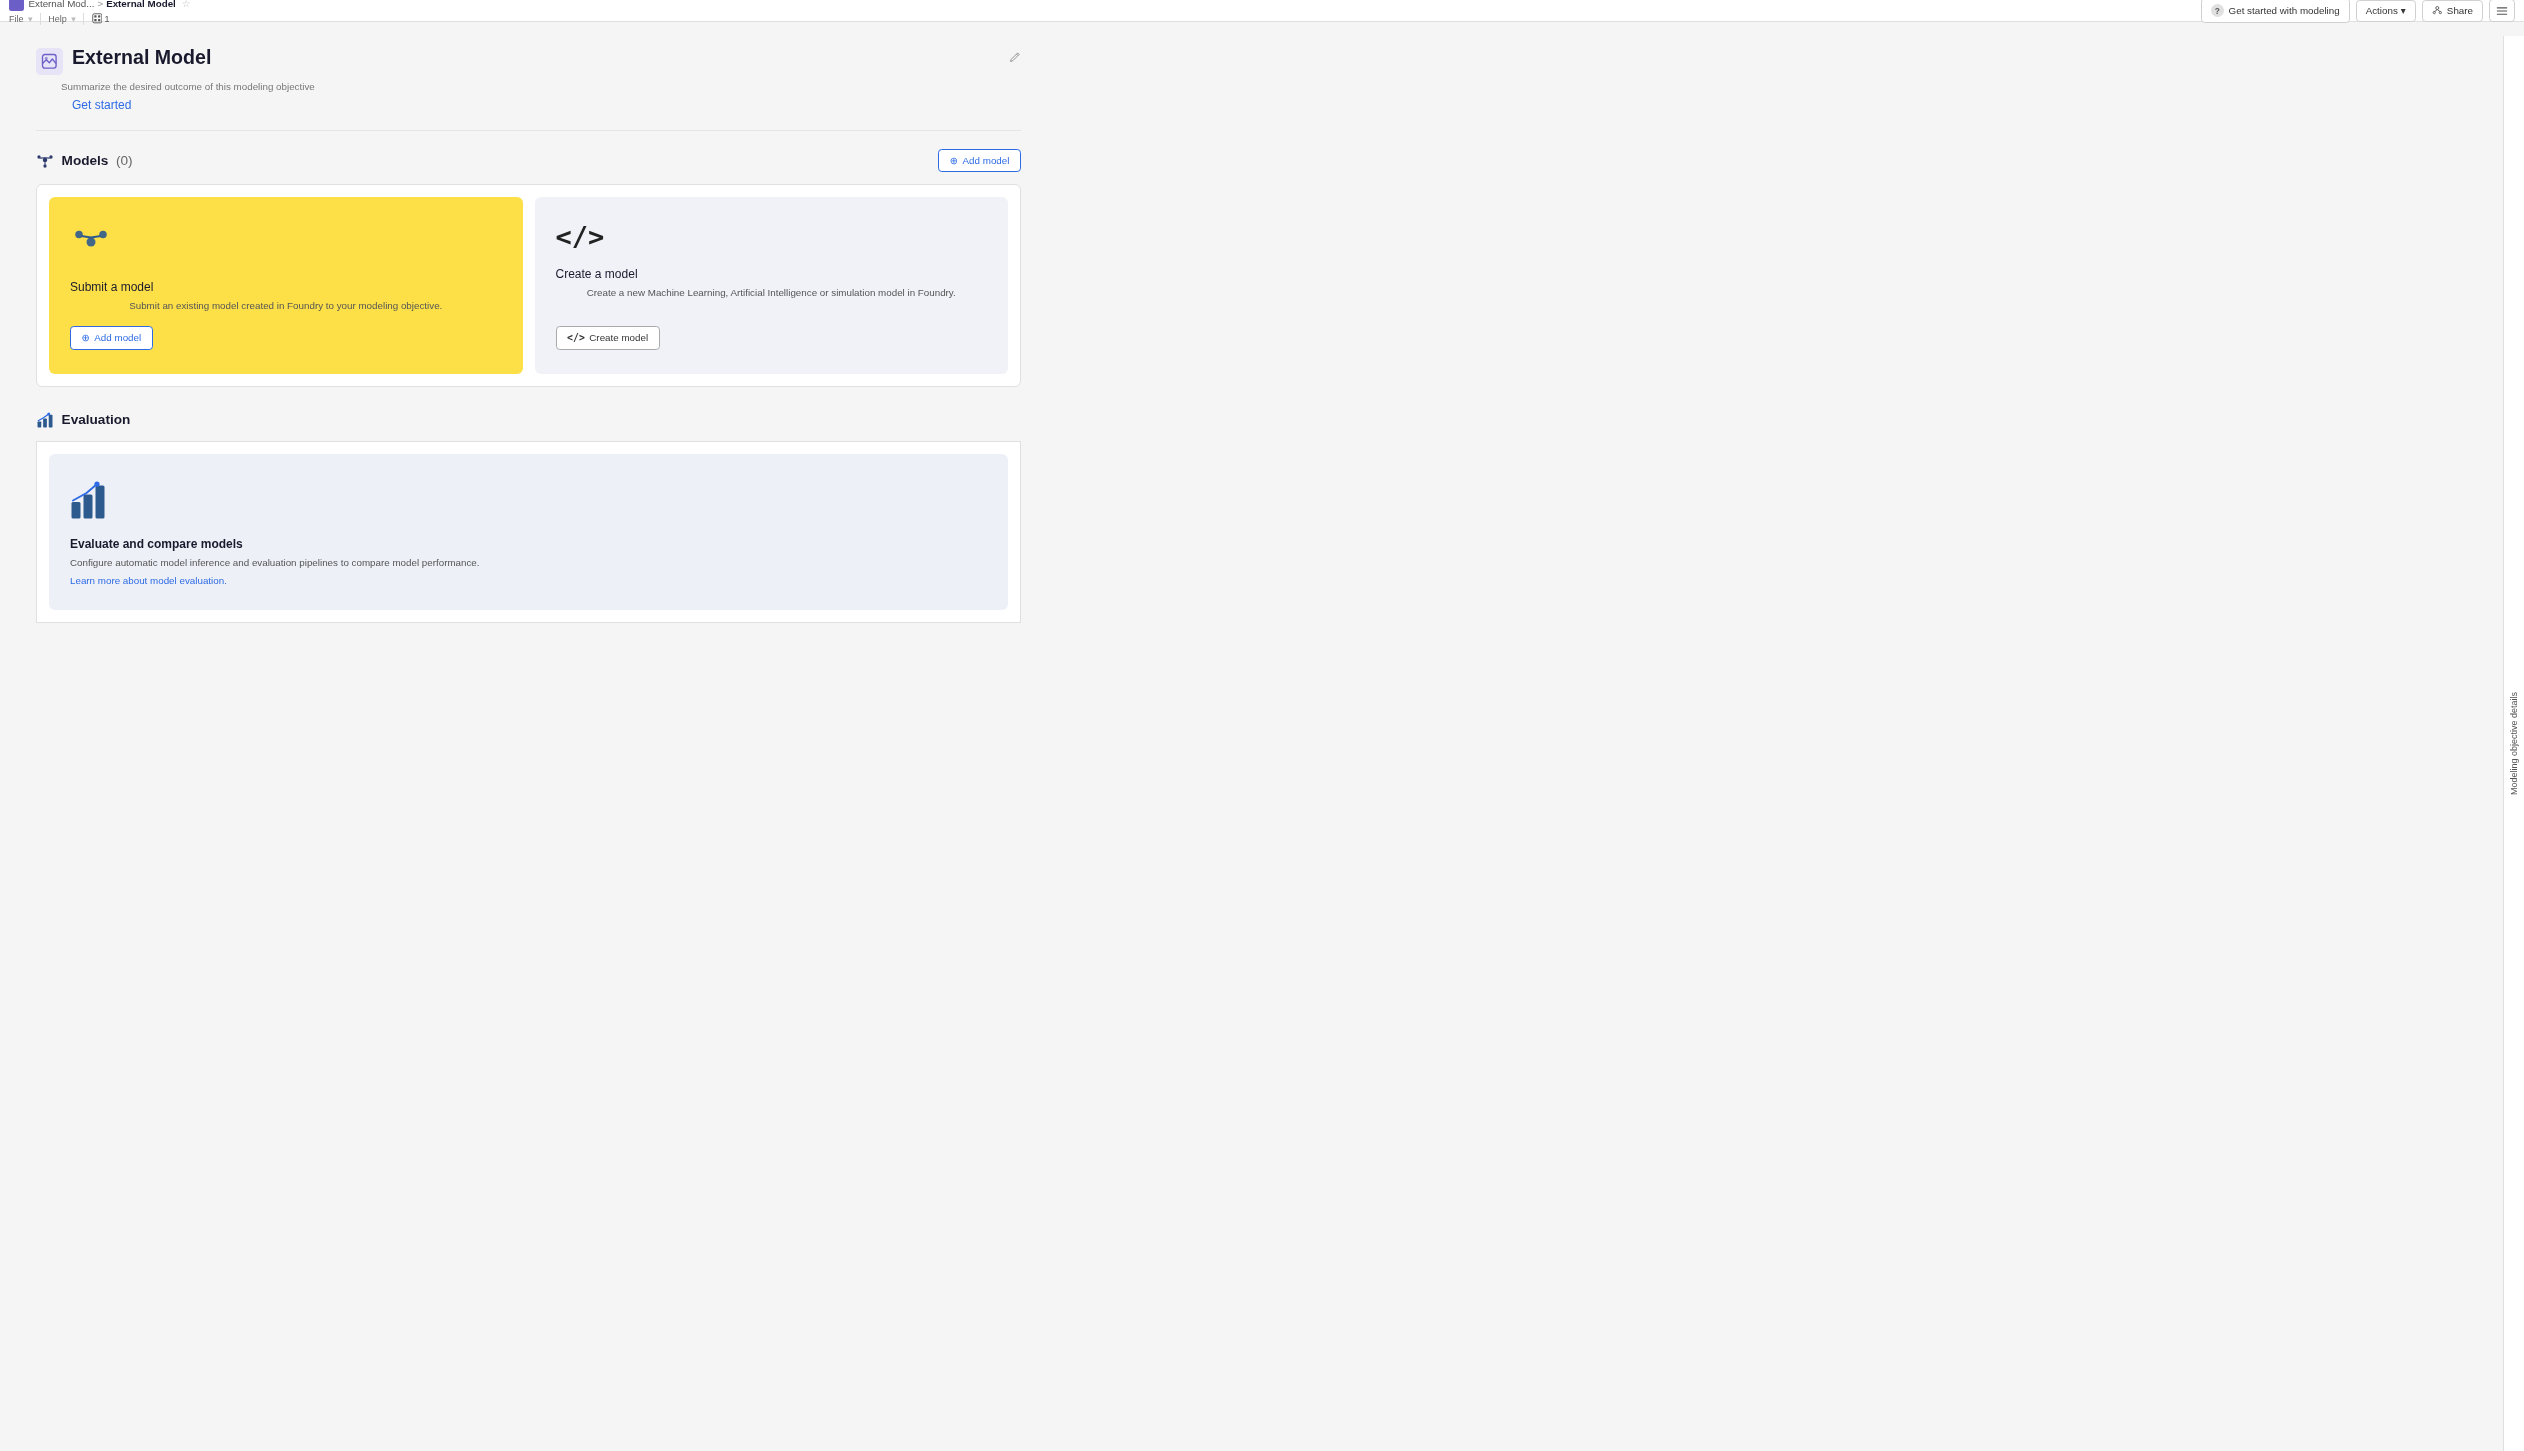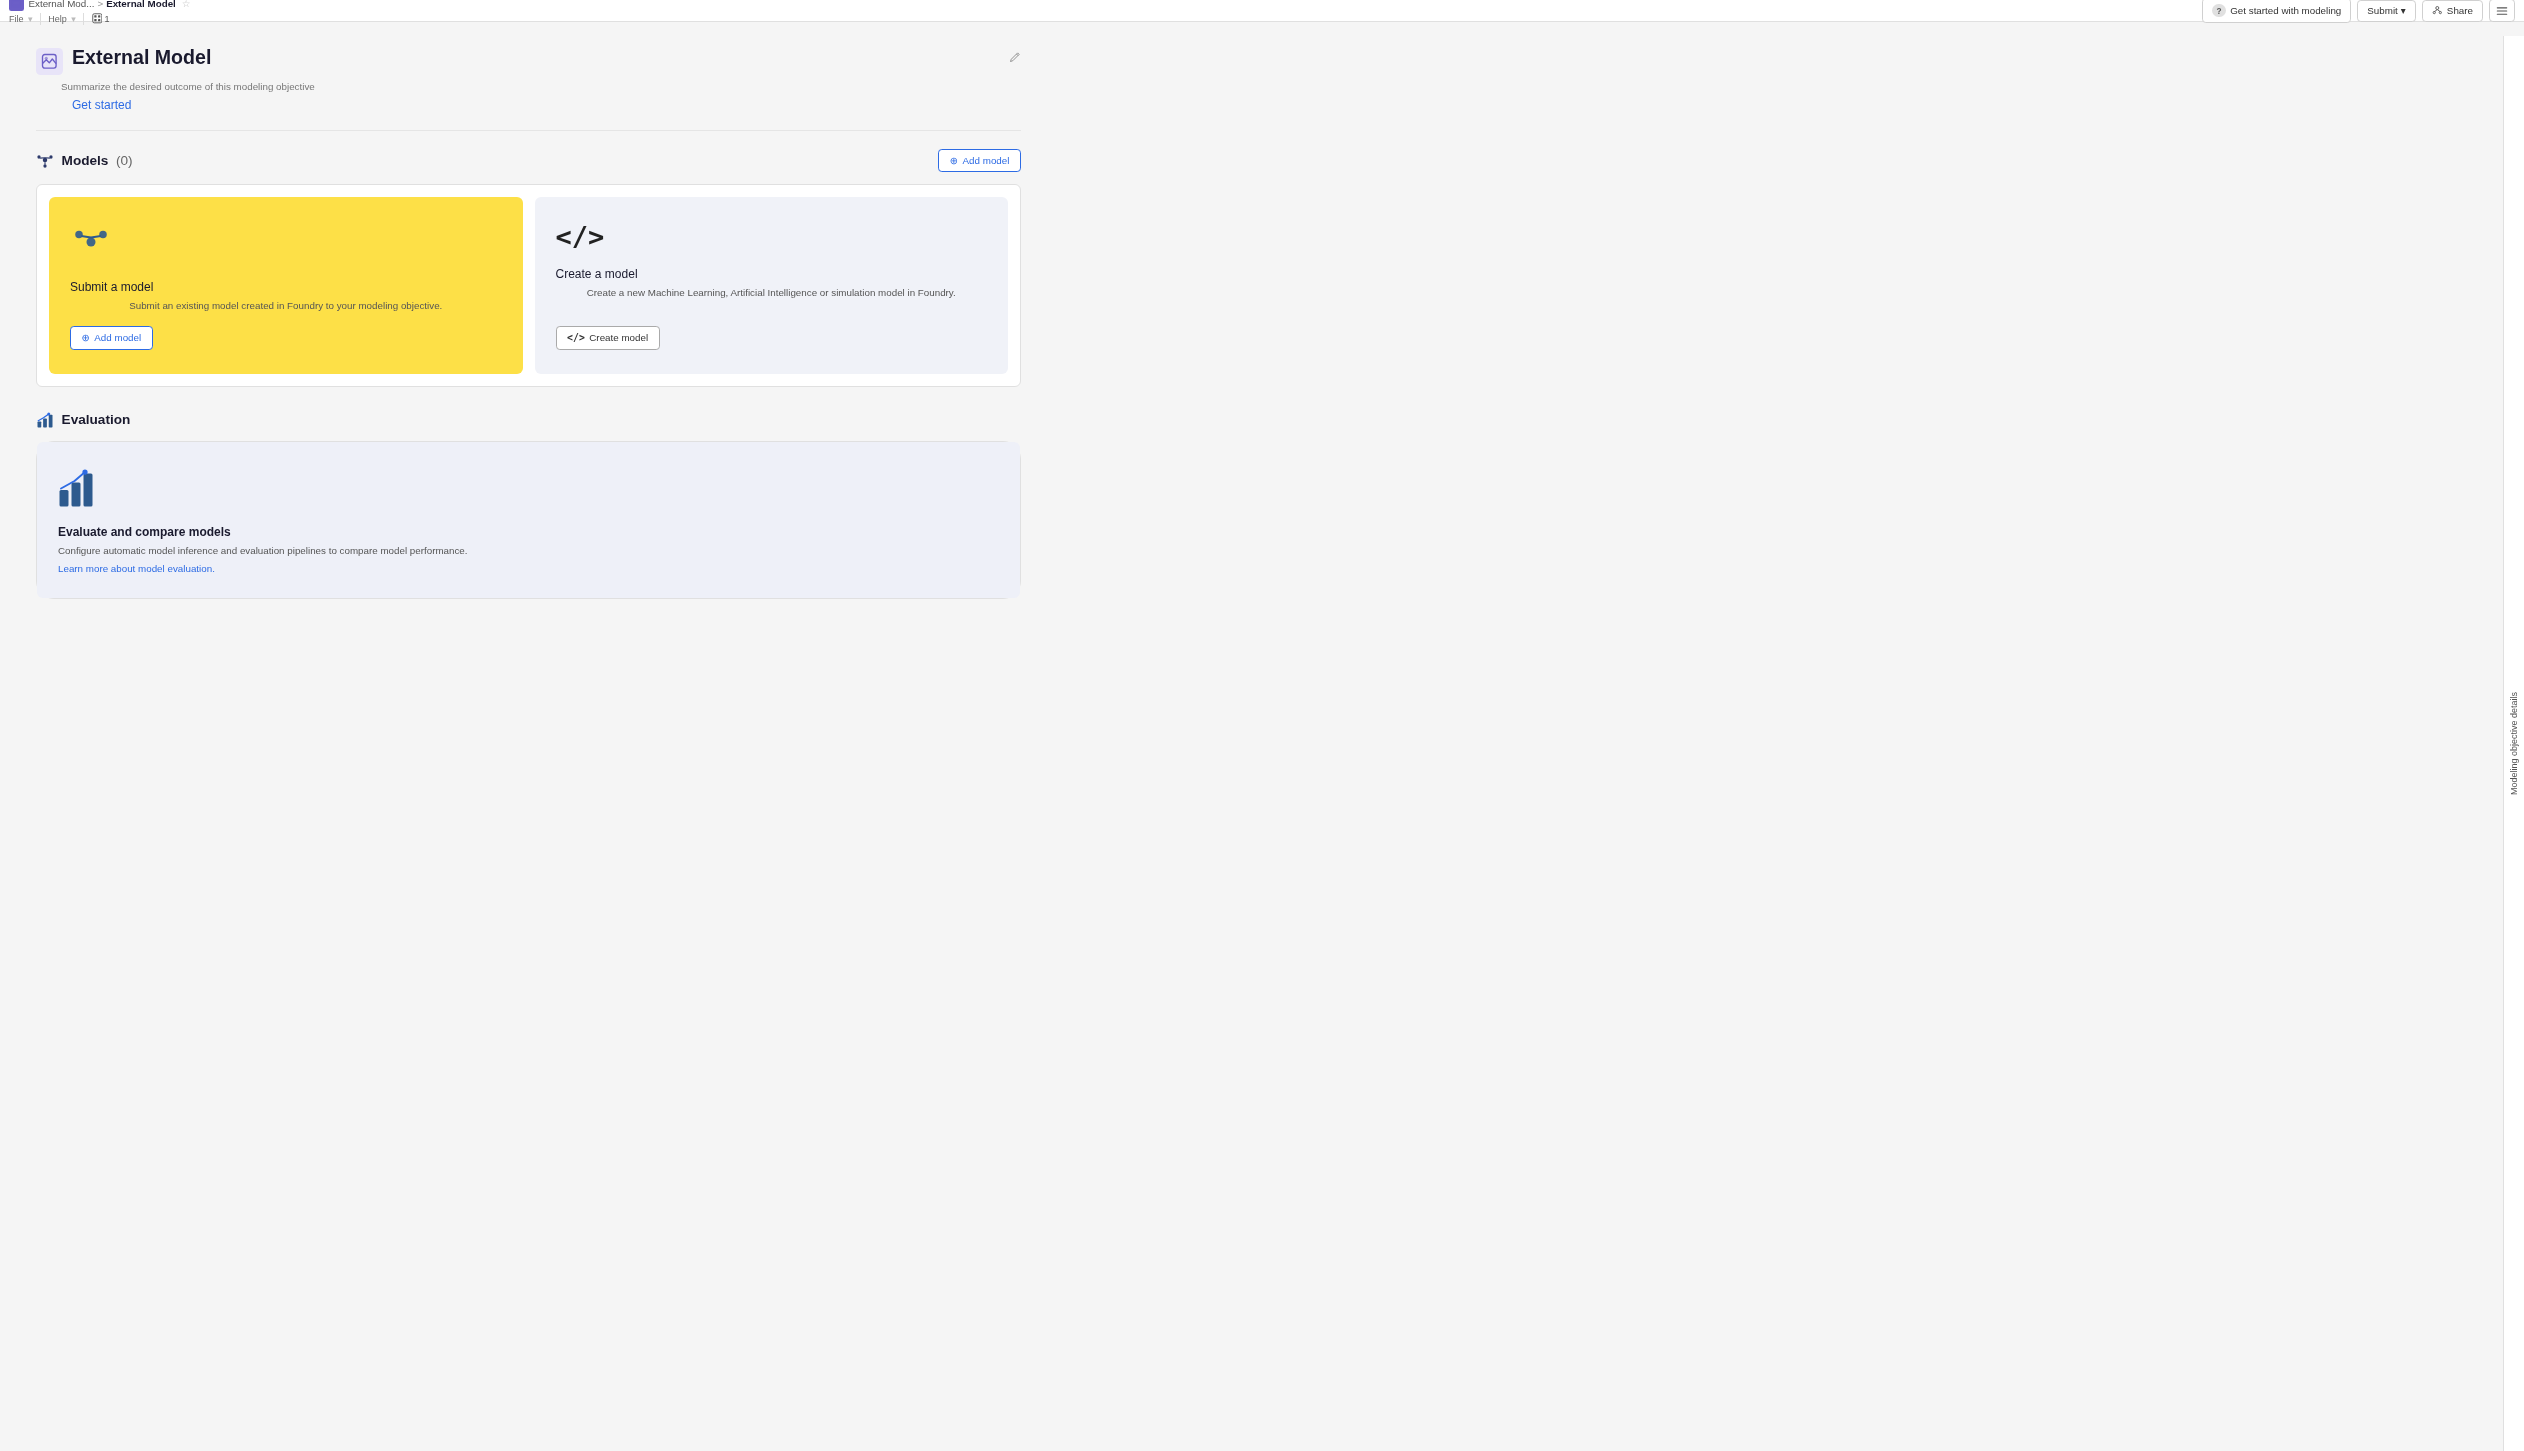--- a/index.html
+++ b/index.html
@@ -102,22 +102,22 @@
       color: #2d6be4;
     }
     .btn-create-model {
       background: #fff;
       border: 0.8px solid #aaa;
       color: #333;
     }
 
     
     .eval-card {
-      border: 0.8px solid #e0e0e0; border-radius: 18px;
-      background: #fff; 
+      border: 0.8px solid #e0e0e0; border-radius: 0;
+      background: #fff; padding: 12px;
     }
     .eval-inner {
       background: #eef0f8; border-radius: 6px;
       padding: 24px 21px;
     }
     .eval-icon { margin-bottom: 15px; }
     .eval-title { font-size: 12px; font-weight: 700; color: #1a1a2e; margin-bottom: 6px; }
     .eval-desc { font-size: 9.8px; color: #555; margin-bottom: 6px; }
     .eval-link { color: #2d6be4; font-size: 9.8px; text-decoration: none; cursor: pointer; }
     .topbar-col-left { display: flex; flex-direction: column; justify-content: center; gap: 1.5px; flex: 1; }
@@ -181,21 +181,21 @@
         <span>1</span>
       </span>
     </div>
   </div>
   <div class="topbar-right">
     <button class="btn-help">
       <div class="qmark">?</div>
       <span>Get started with modeling</span>
     </button>
     <button class="btn-actions">
-      <span>Submit</span>
+      <span>Actions</span>
       <span>▾</span>
     </button>
     <button class="btn-share">
       <svg width="10.6" height="10.6" viewBox="0 0 14 14" fill="none">
         <circle cx="7" cy="4" r="2" stroke="#555" stroke-width="1.2" fill="none"></circle>
         <circle cx="3" cy="10" r="1.5" stroke="#555" stroke-width="1.2" fill="none"></circle>
         <circle cx="11" cy="10" r="1.5" stroke="#555" stroke-width="1.2" fill="none"></circle>
         <line x1="7" y1="6" x2="3" y2="9" stroke="#555" stroke-width="1.2"></line>
         <line x1="7" y1="6" x2="11" y2="9" stroke="#555" stroke-width="1.2"></line>
       </svg>

